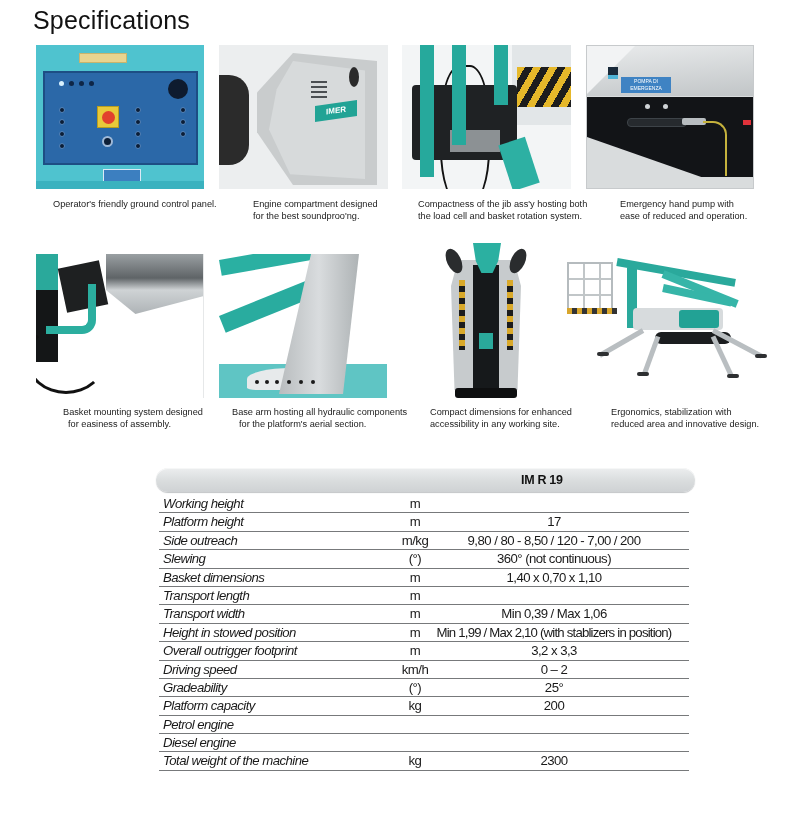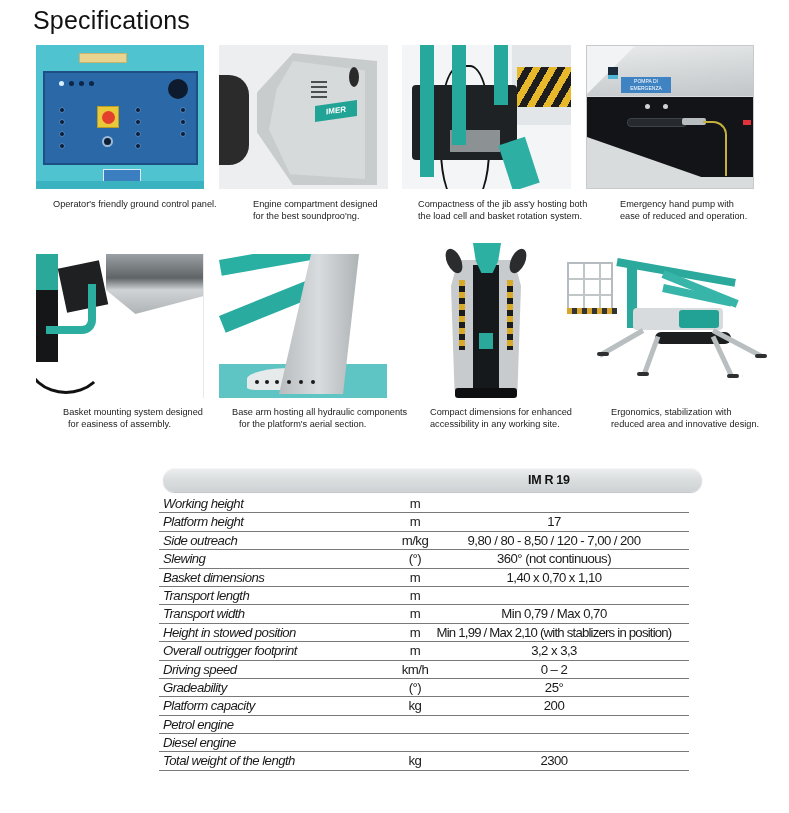--- a/index.html
+++ b/index.html
@@ -116,21 +116,20 @@
     .p8 .leg { position:absolute; height:5px; background:#b9bec1; transform-origin:left center; }
     .p8 .foot { position:absolute; width:12px; height:4px; border-radius:2px; background:#2d2f31; }
 
     
     .spec-table { position:absolute; left:156px; top:468px; width:540px; }
     .spec-head {
       position:relative; height:24px; width:539px;
       border-radius: 12px 12px 12px 12px;
       background: linear-gradient(180deg, #eceeef 0%, #d9dcdd 55%, #cfd2d4 100%);
       box-shadow: inset 0 1px 0 #f6f7f7, 0 1px 1px #c2c5c7;
-      margin-left: 7px;
     }
     .spec-head .model {
       position:absolute; left:365px; top:5px;
       font-family: "Liberation Sans", sans-serif; font-weight:bold; font-size:12.5px; color:#111;
       letter-spacing: -0.3px;
     }
     .spec-rows { position:relative; margin-top: 3px; }
     .spec-row {
       position:relative; height:18.4px;
       border-bottom: 1.5px solid #77797b;
@@ -328,21 +327,21 @@
         <span class="unit">m</span>
         <span class="value">1,40 x 0,70 x 1,10</span>
       </div>
     <div class="spec-row">
         <span class="label">Transport length</span>
         <span class="unit">m</span>
       </div>
     <div class="spec-row">
         <span class="label">Transport width</span>
         <span class="unit">m</span>
-        <span class="value">Min 0,79  / Max 0,70</span>
+        <span class="value">Min 0,39  / Max 1,06</span>
       </div>
     <div class="spec-row">
         <span class="label">Height in stowed position</span>
         <span class="unit">m</span>
         <span class="value" style="letter-spacing:-0.8px">Min 1,99 / Max 2,10 (with stablizers in position)</span>
       </div>
     <div class="spec-row">
         <span class="label">Overall outrigger footprint</span>
         <span class="unit">m</span>
         <span class="value">3,2 x 3,3</span>
@@ -364,18 +363,18 @@
       </div>
     <div class="spec-row">
         <span class="label">Petrol engine</span>
         <span class="unit"></span>
       </div>
     <div class="spec-row">
         <span class="label">Diesel engine</span>
         <span class="unit"></span>
       </div>
     <div class="spec-row">
-        <span class="label">Total weight of the length</span>
+        <span class="label">Total weight of the machine</span>
         <span class="unit">kg</span>
         <span class="value">2300</span>
       </div>
   </div>
 </div>
 
 </body></html>

